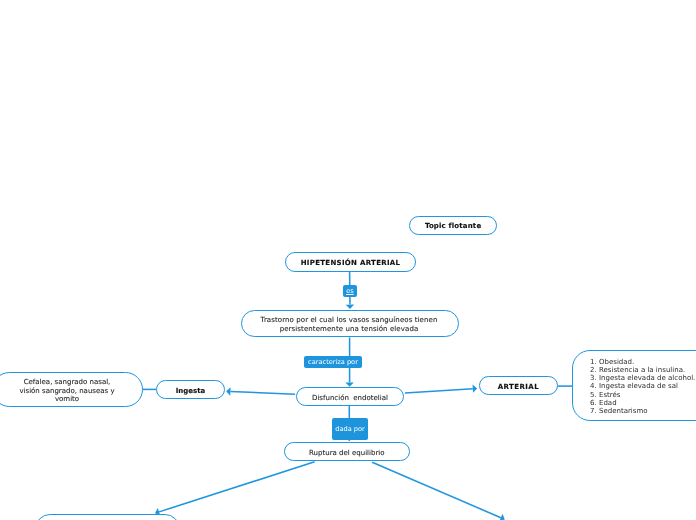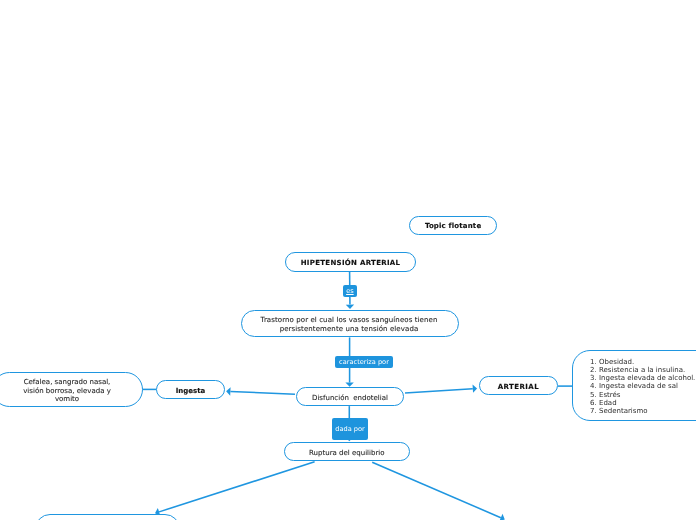--- a/index.html
+++ b/index.html
@@ -68,21 +68,21 @@
     <span>Disfunción &nbsp;endotelial</span>
   </div>
 
   <div class="node bold" style="left:156px;top:379.9px;width:69px;height:19.2px;font-size:7px;letter-spacing:0px;">
     <span>Ingesta</span>
   </div>
 
   <div class="node" style="left:-8.5px;top:372.3px;width:151px;height:35px;font-size:7px;line-height:8.55px;">
     <div>
       <div>Cefalea, sangrado nasal,</div>
-      <div>visión borrosa, elevada y</div>
+      <div>visión sangrado, nauseas y</div>
       <div>vomito</div>
     </div>
   </div>
 
   <div class="node bold" style="left:478.7px;top:375.9px;width:79.4px;height:19.5px;font-size:7px;letter-spacing:0.42px;">
     <span>ARTERIAL</span>
   </div>
 
   <div class="etio-list" style="left:571.5px;top:350.4px;width:160px;height:71px;">
     <div>1. Obesidad.</div>
@@ -97,21 +97,21 @@
   <div class="node" style="left:284px;top:442.1px;width:125.6px;height:19.4px;font-size:7px;">
     <span>Ruptura del equilibrio</span>
   </div>
 
   <div class="node" style="left:34.8px;top:513.7px;width:145px;height:30px;font-size:7px;"></div>
 
   <div class="lbl" style="left:342.8px;top:285.2px;width:14.2px;height:11.7px;text-decoration:underline;">
     <span>es</span>
   </div>
 
-  <div class="lbl" style="left:335px;top:356.4px;width:58px;height:11.7px;">
+  <div class="lbl" style="left:304px;top:356.4px;width:58px;height:11.7px;">
     <span>caracteriza por</span>
   </div>
 
   <div class="lbl" style="left:332px;top:418.3px;width:36.1px;height:22px;">
     <span>dada por</span>
   </div>
 
 </div>
 
 </body></html>

